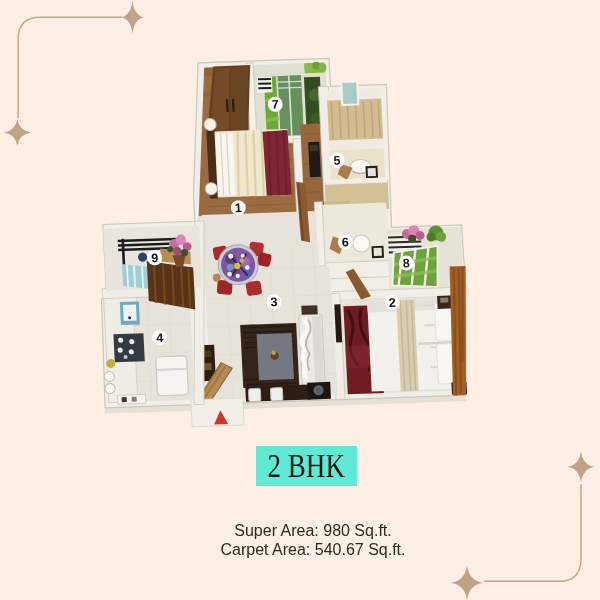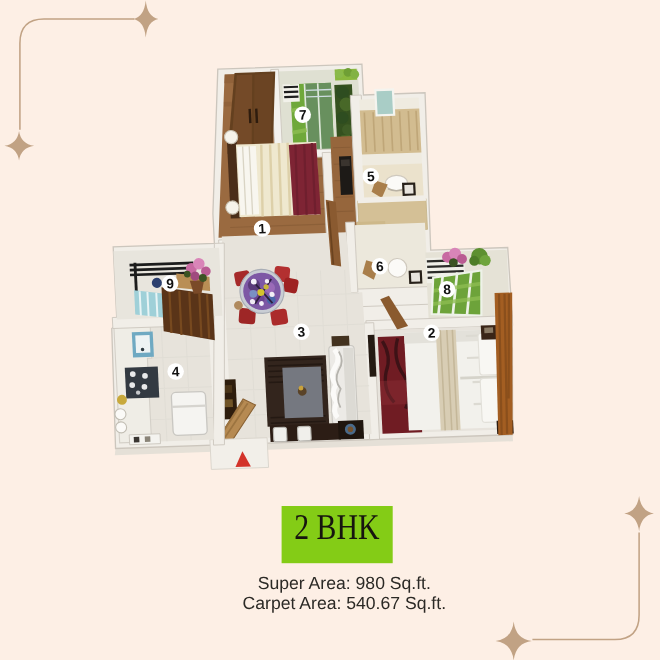--- a/index.html
+++ b/index.html
@@ -1,17 +1,17 @@
 <!DOCTYPE html>
 <html><head>
 <meta charset="utf-8">
 <style>
 html,body{margin:0;padding:0}
 .page{position:relative;width:600px;height:600px;background:#fdefe5;overflow:hidden;font-family:"Liberation Sans",sans-serif}
-.bhk{position:absolute;left:256px;top:460px;width:101px;height:52px;background:#84cc16;
+.bhk{position:absolute;left:256px;top:446px;width:101px;height:40px;background:#5eead4;
      font-family:"Liberation Serif",serif;font-size:33px;color:#17150f;
      text-align:center;line-height:40px}
 .bhk span{display:inline-block;transform:scaleX(0.82)}
 .areas{position:absolute;left:13px;top:521px;width:600px;text-align:center;
        font-size:16px;color:#2b2925;line-height:19px}
 </style>
 </head>
 <body>
 <div class="page">
 <svg width="600" height="600" viewBox="0 0 600 600" style="position:absolute;left:0;top:0">

